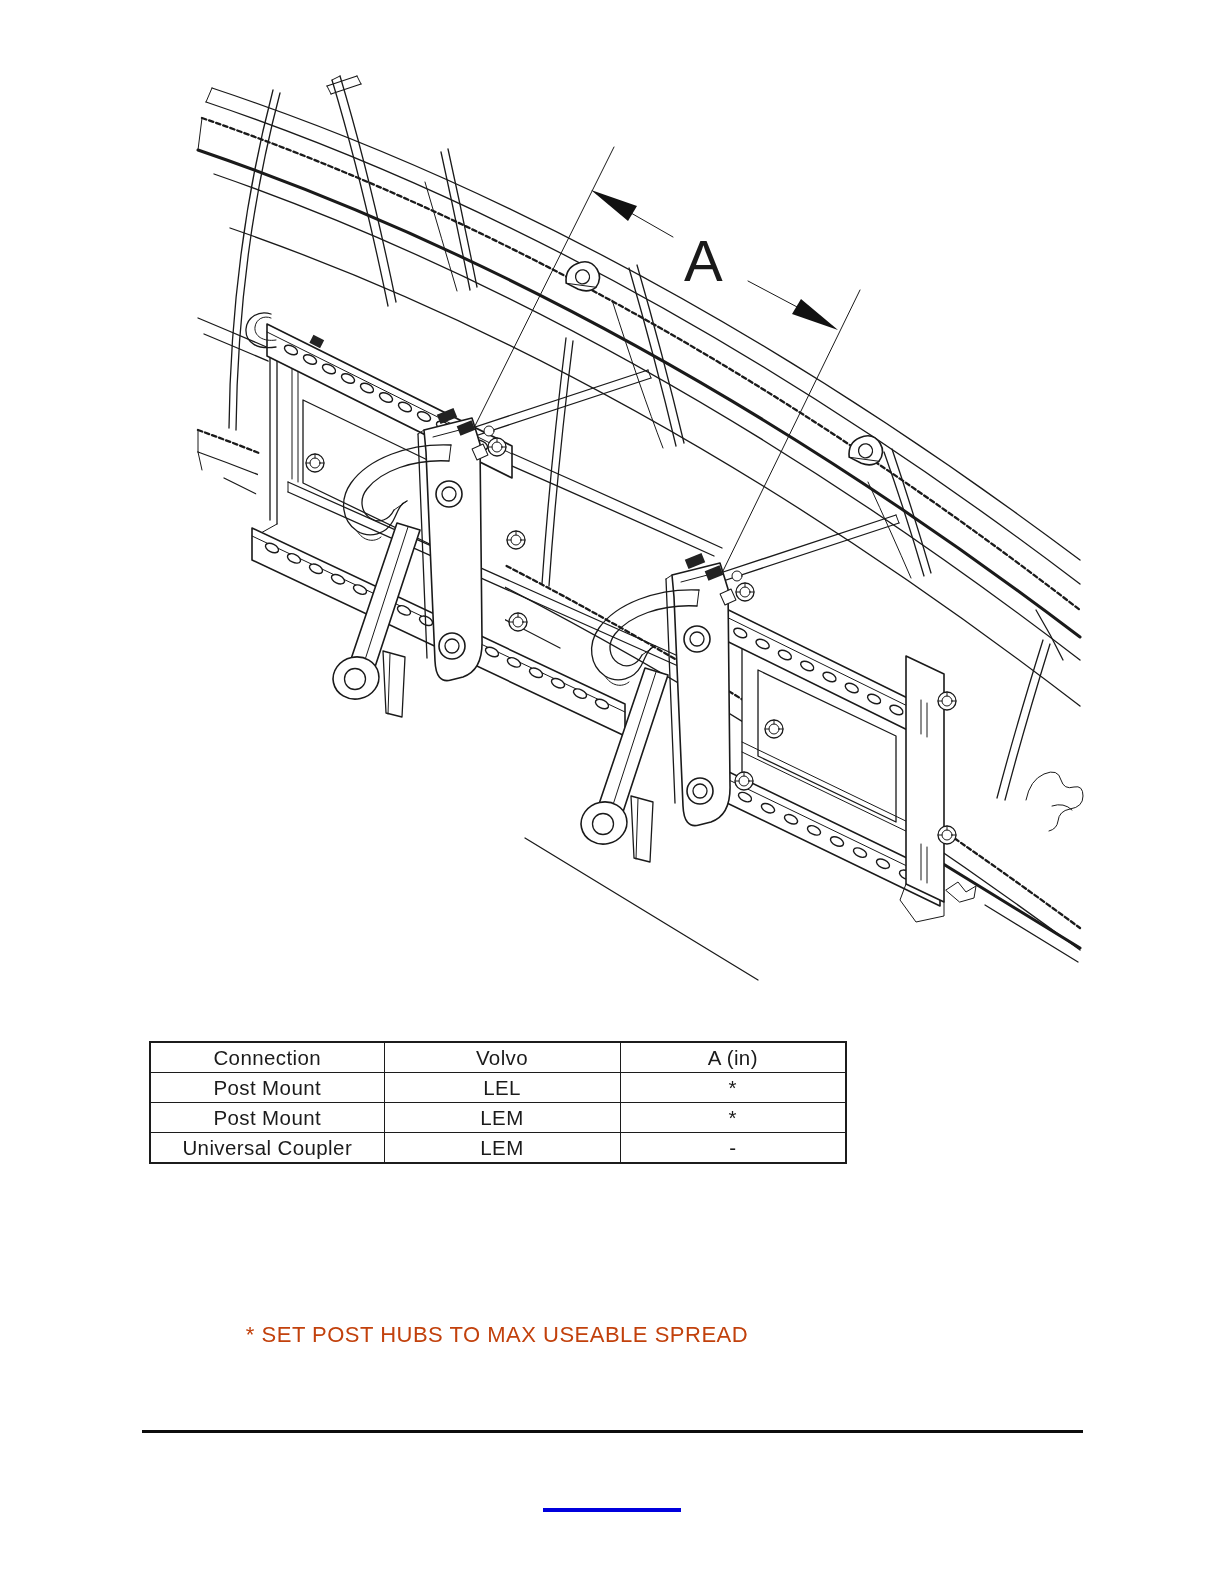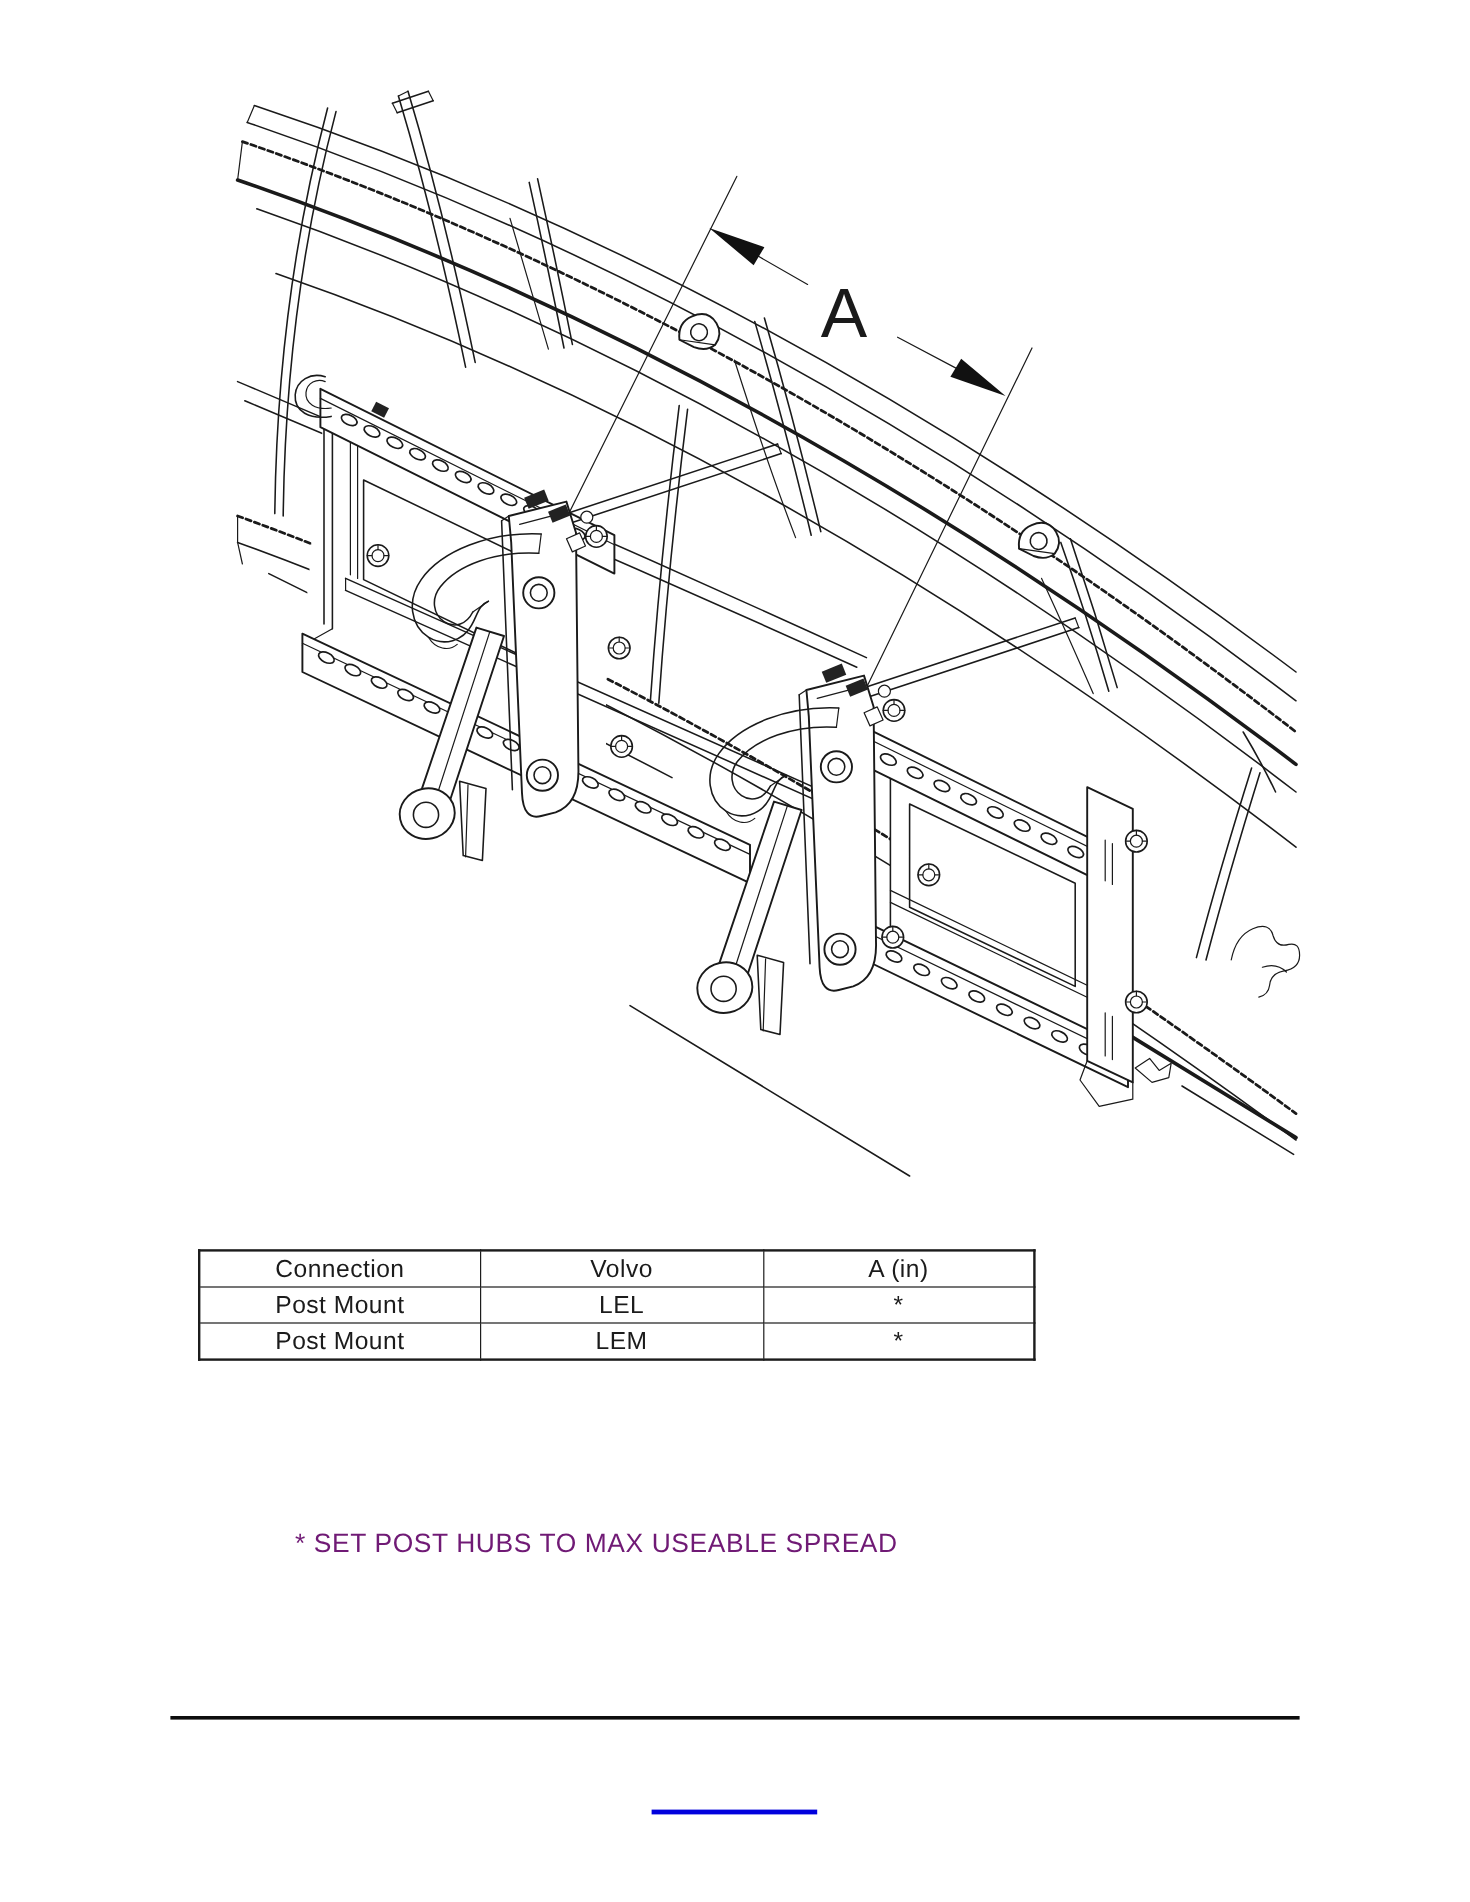--- a/index.html
+++ b/index.html
@@ -9,27 +9,27 @@
   svg.drawing *{vector-effect:none;}
   svg .ln{stroke:#1a1a1a;fill:none;stroke-width:1.3;stroke-linecap:round;stroke-linejoin:round;}
   svg .thick{stroke-width:3;}
   svg .hatch{stroke-width:2.3;stroke-dasharray:4.5 3;}
   svg .w16{stroke-width:1.6;}
   svg .w1{stroke-width:1;}
   svg .wfill{fill:#fff;}
   svg .dark{fill:#222;stroke:none;}
   svg text.dimlabel{font-family:"Liberation Sans",sans-serif;font-size:58px;fill:#1a1a1a;
        font-weight:400;letter-spacing:0;}
-  table.spec{position:absolute;left:165px;top:1041px;width:696px;border-collapse:collapse;
+  table.spec{position:absolute;left:149px;top:1041px;width:696px;border-collapse:collapse;
        table-layout:fixed;border:2.4px solid #1c1c1c;padding-left:48px;}
   table.spec td,table.spec th{border:1.6px solid #1c1c1c;height:29px;padding:0;
        font-size:20.5px;font-weight:400;text-align:center;vertical-align:middle;
        letter-spacing:0.4px;color:#1b1b1b;white-space:nowrap;overflow:hidden;}
-  .footnote{position:absolute;left:149px;top:1273px;width:696px;text-align:center;
-       font-size:22px;letter-spacing:0.5px;color:#701a75;}
+  .footnote{position:absolute;left:149px;top:1322px;width:696px;text-align:center;
+       font-size:22px;letter-spacing:0.5px;color:#c2410c;}
   .divider{position:absolute;left:142px;top:1430px;width:941px;height:2.5px;background:#0d0d0d;}
   .blue-link{position:absolute;left:543px;top:1508px;width:138px;height:4px;
        background:#0000dd;display:block;}
 </style>
 </head>
 <body>
 
 <div class="page">
 
   <svg class="drawing" width="1225" height="1010" viewBox="0 0 1225 1010">
@@ -246,20 +246,25 @@
         <tr>
           <td>Post Mount</td>
           <td>LEL</td>
           <td>*</td>
         </tr>
         <tr>
           <td>Post Mount</td>
           <td>LEM</td>
           <td>*</td>
         </tr>
+        <tr>
+          <td>Universal Coupler</td>
+          <td>LEM</td>
+          <td>-</td>
+        </tr>
       </tbody>
   </table>
 
   <div class="footnote">* SET POST HUBS TO MAX USEABLE SPREAD</div>
 
   <div class="divider"></div>
 
   <a class="blue-link" href="#" style="background: rgb(0, 0, 221);"></a>
 
 </div>

